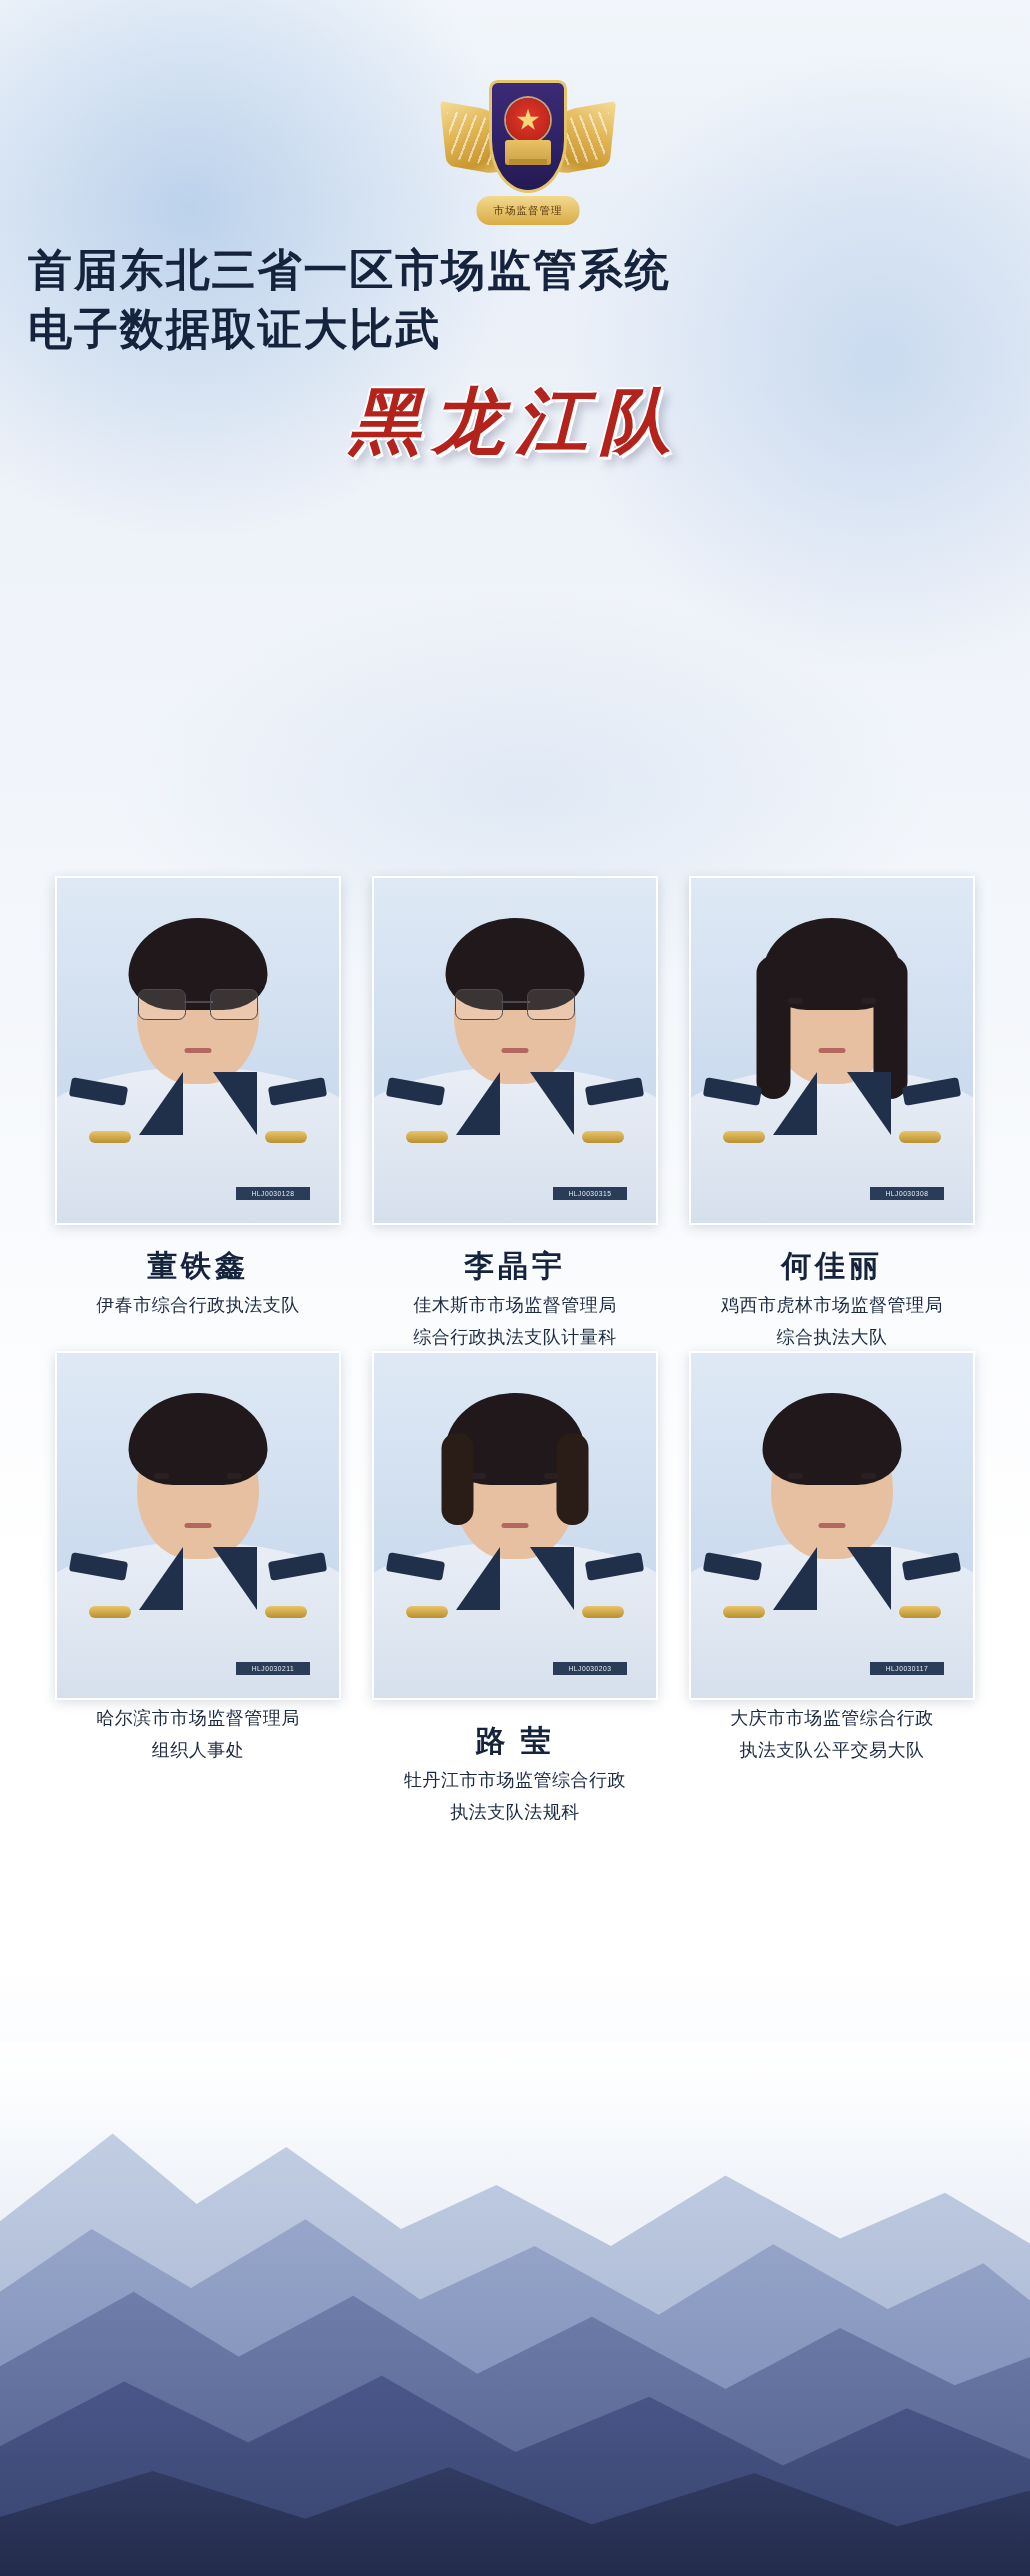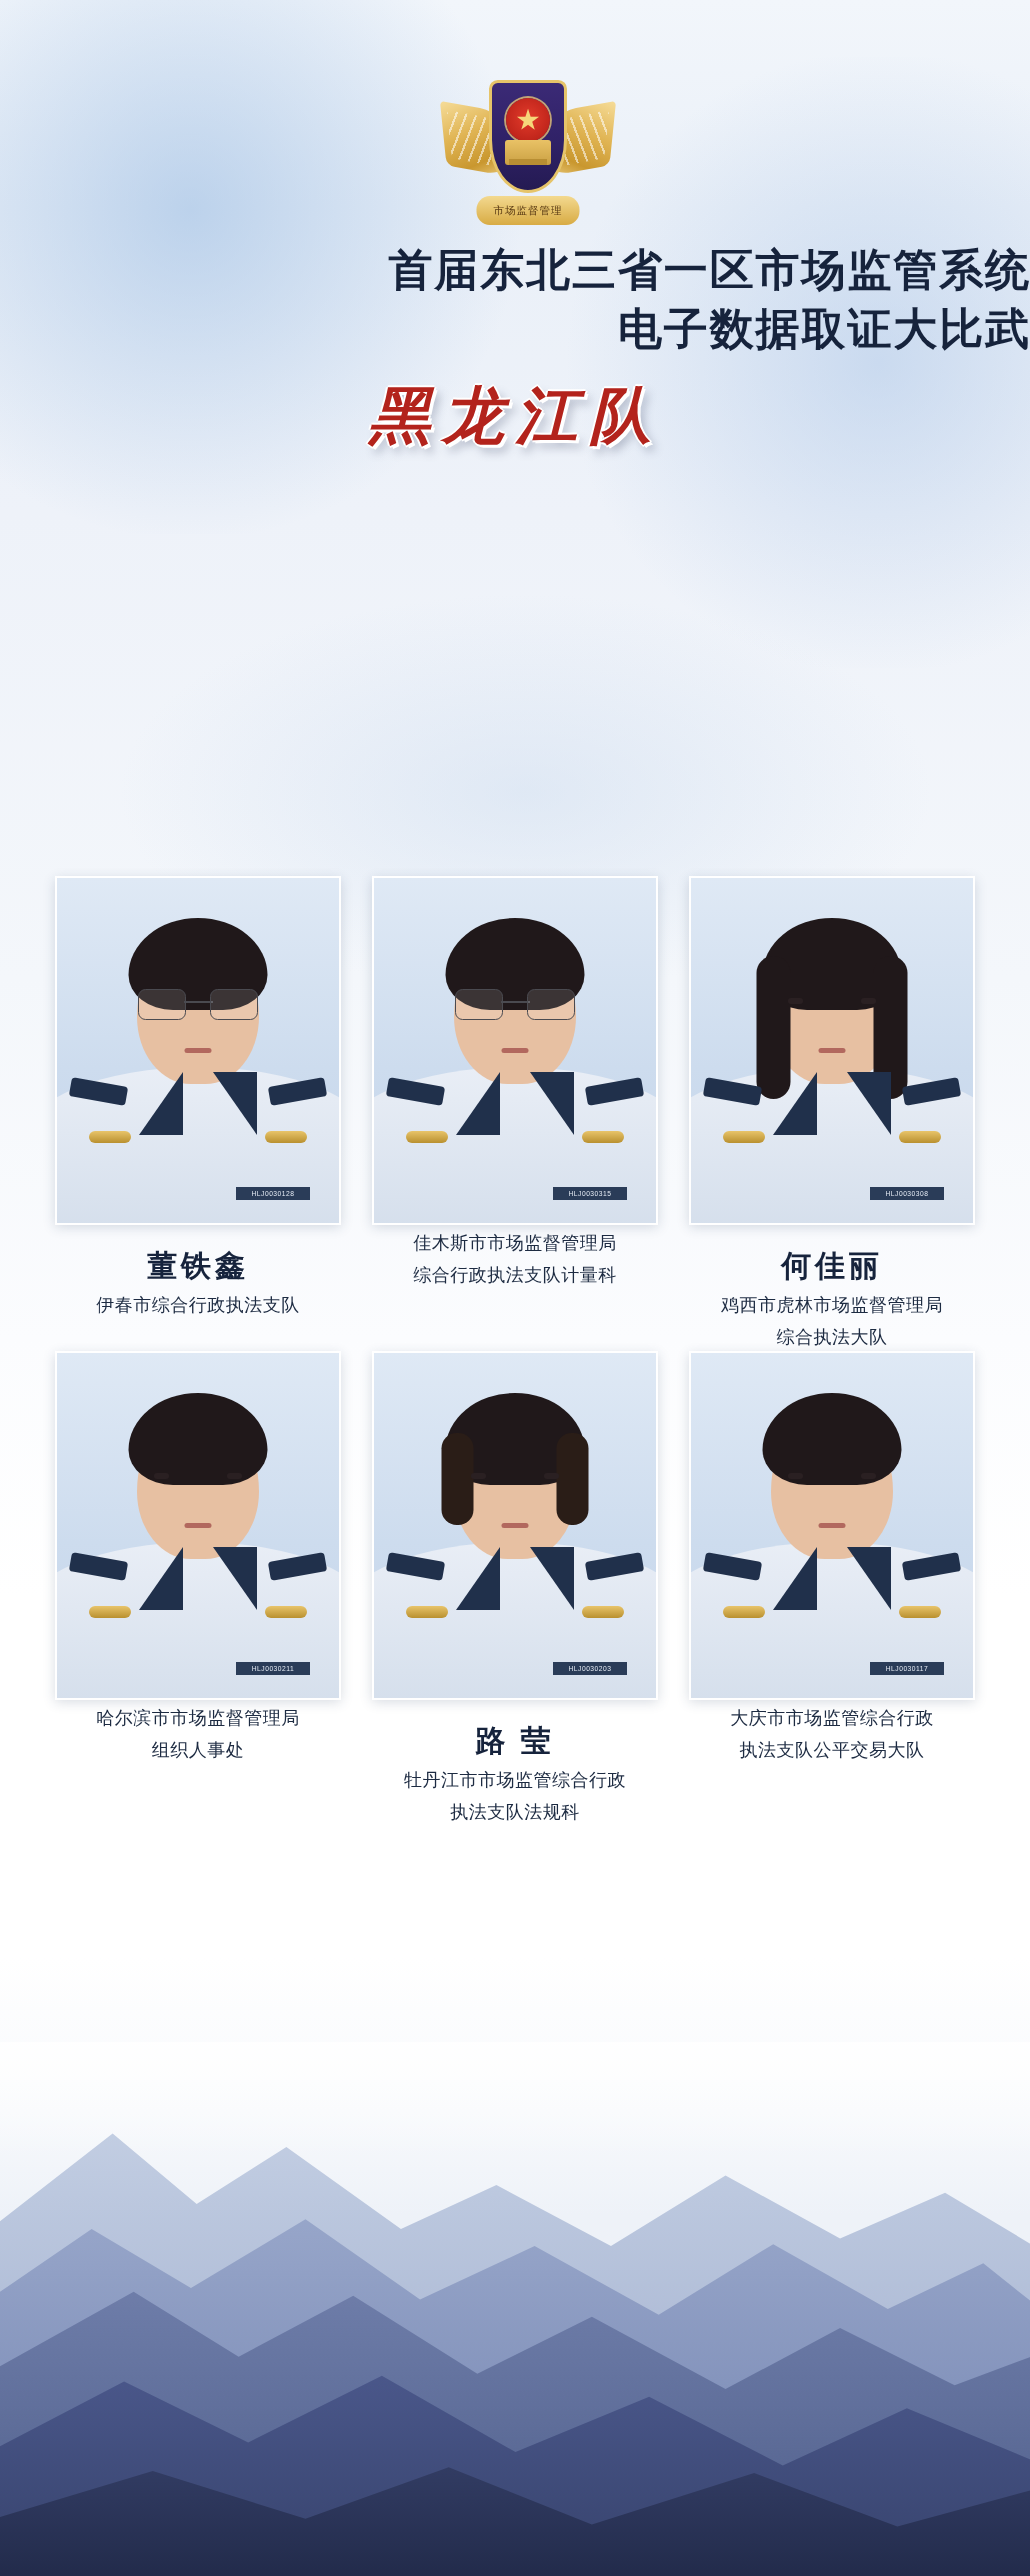--- a/index.html
+++ b/index.html
@@ -154,40 +154,41 @@
     align-items: center;
     justify-content: center;
     font-family: "Liberation Serif", serif;
   }
 
   
   .title-block {
     position: absolute;
     left: 0; right: 0;
     top: 241px;
-    text-align: right;
+    text-align: left;
+    padding-left: 28px;
   }
   .title-line {
     font-family: "Liberation Serif", serif;
     font-weight: bold;
     font-size: 44px;
     line-height: 59px;
     color: #16233c;
     letter-spacing: 1.9px;
   }
 
   .team-name {
     position: absolute;
     left: 0; right: 0;
     top: 374px;
     text-align: center;
     font-family: "Liberation Serif", serif;
     font-weight: bold;
     font-style: italic;
-    font-size: 62px;
+    font-size: 72px;
     letter-spacing: 11.5px;
     color: #b3231c;
     text-shadow:
        1.9px 0 0 #ffffff,
       -1.9px 0 0 #ffffff,
        0 1.9px 0 #ffffff,
        0 -1.9px 0 #ffffff,
        2.9px 2.9px 0 #ffffff,
        5.7px 6.7px 9.5px rgba(60,70,100,0.35);
   }
@@ -463,20 +464,21 @@
           </div>
         <div class="mouth"></div>
         <div class="collar-l"></div>
         <div class="collar-r"></div>
         <div class="shoulder-l"></div>
         <div class="shoulder-r"></div>
         <div class="badge-l"></div>
         <div class="badge-r"></div>
         <div class="tag">HLJ0030315</div>
       </div>
+      <div class="person-name">李晶宇</div>
       <div class="person-org">佳木斯市市场监督管理局</div>
       <div class="person-org">综合行政执法支队计量科</div>
     </div>
 
     <div class="person">
       <div class="photo">
         <div class="torso"></div>
         <div class="neck"></div>
         <div class="head"></div>
         <div class="hair long"></div>

